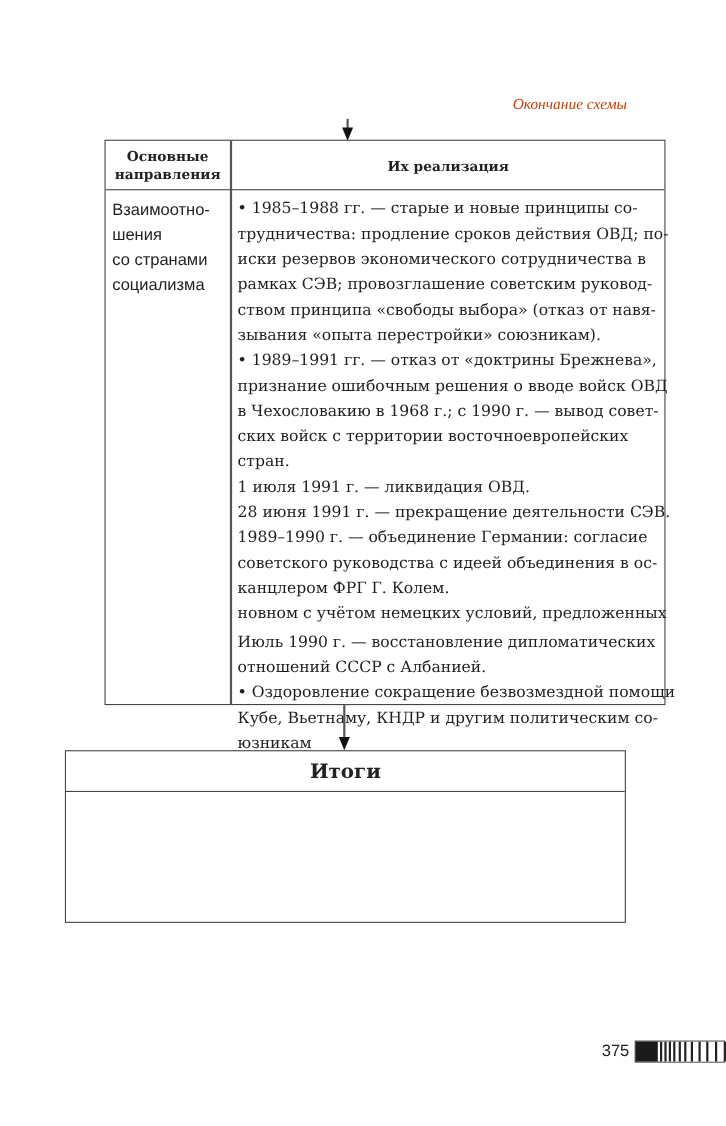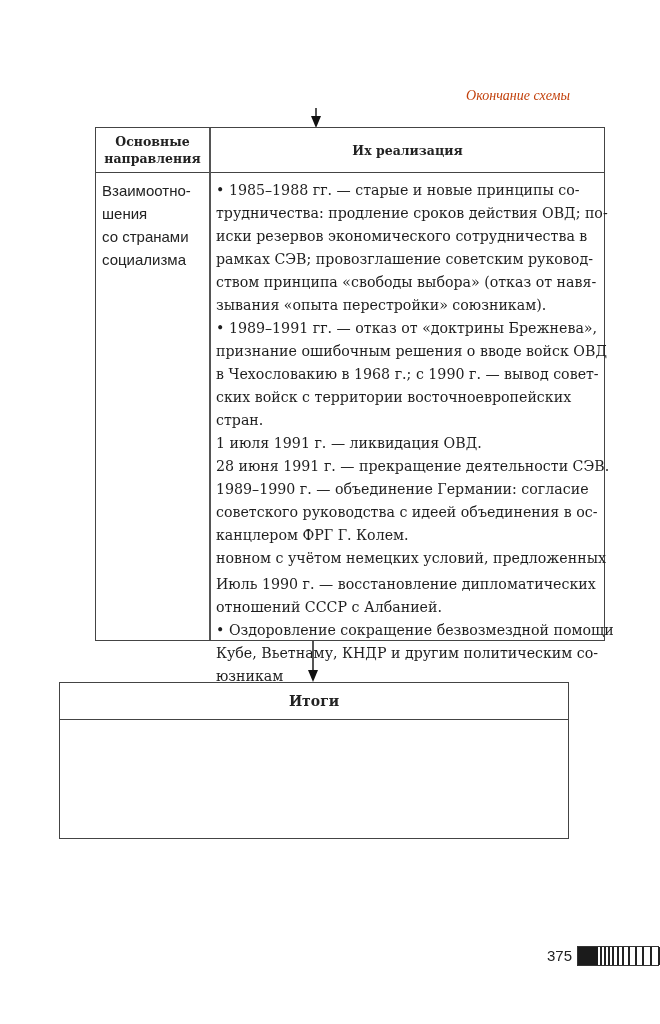--- a/index.html
+++ b/index.html
@@ -128,21 +128,21 @@
     .itogi-head {
       position: absolute;
       left: 0; right: 0; top: 0;
       height: 37px;
       border-bottom: 1.5px solid #444;
       box-sizing: border-box;
       display: flex;
       align-items: center;
       justify-content: center;
       font-weight: bold;
-      font-size: 14px;
+      font-size: 18px;
       font-family: "DejaVu Serif", serif;
       color: #222;
     }
     .itogi-body {
       position: absolute;
       left: 5px;
       top: 41px;
       right: 6px;
       font-family: "DejaVu Serif", serif;
       font-size: 14.2px;

